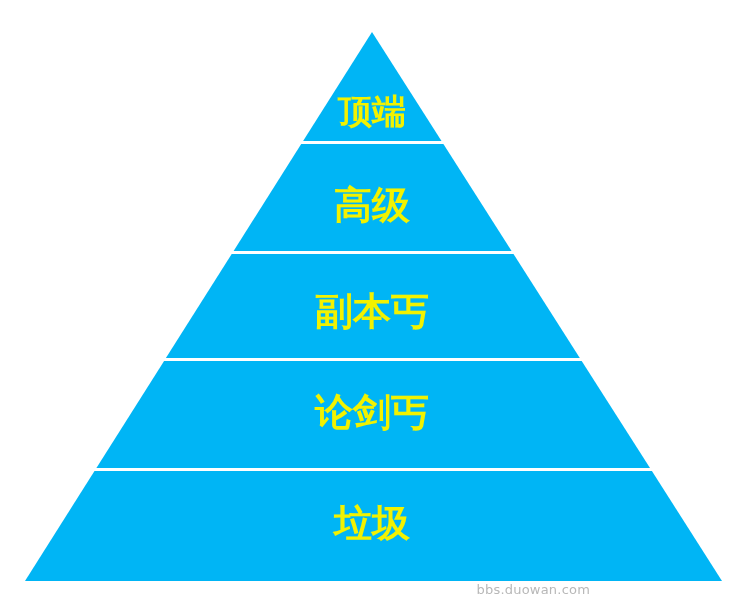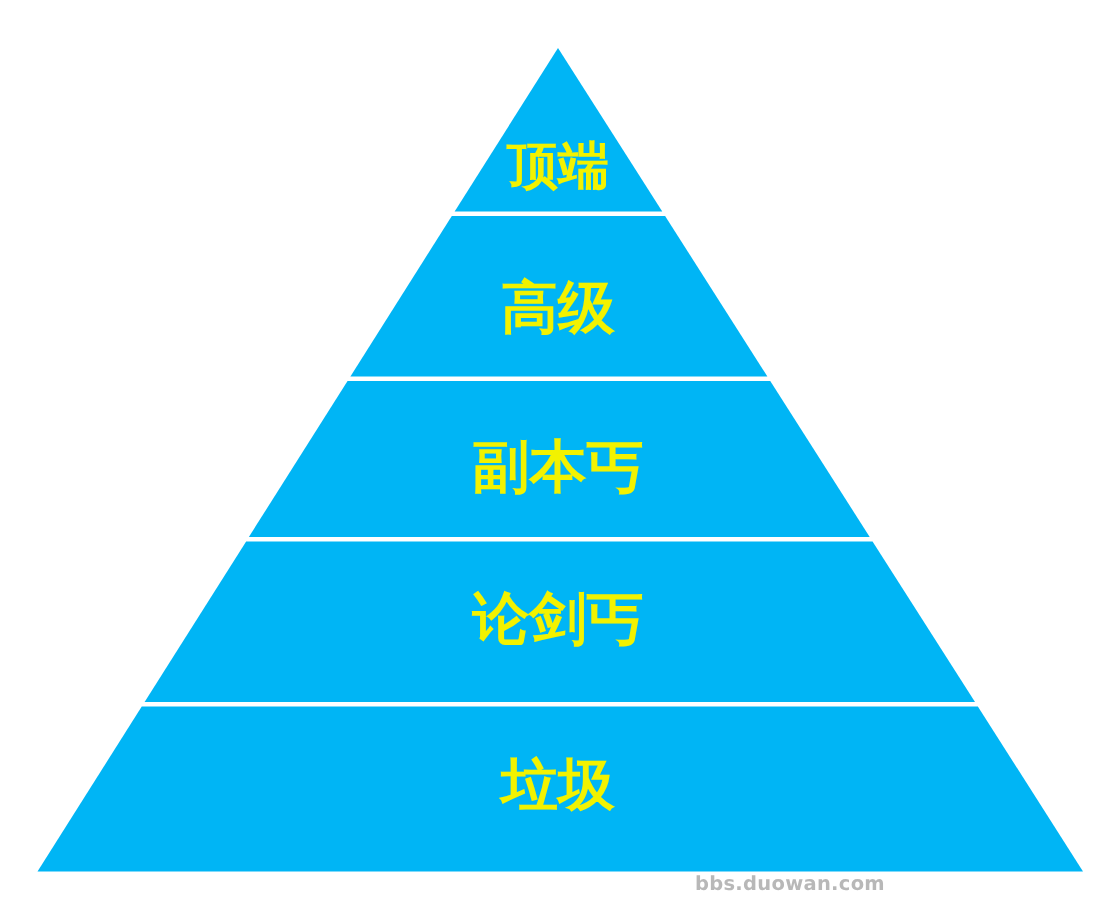--- a/index.html
+++ b/index.html
@@ -33,21 +33,21 @@
     font-weight: bold;
     text-anchor: middle;
     dominant-baseline: central;
   }
   .watermark {
     position: absolute;
     right: 8px;
     bottom: 3px;
     font-family: "DejaVu Sans", "Liberation Sans", sans-serif;
     font-size: 13px;
-    font-weight: bold;
+    font-weight: normal;
     letter-spacing: 0.2px;
     color: #b8b8b8;
     text-shadow:
       -1px -1px 0 #ffffff,
        1px -1px 0 #ffffff,
       -1px  1px 0 #ffffff,
        1px  1px 0 #ffffff;
     white-space: nowrap;
     user-select: none;
   }

